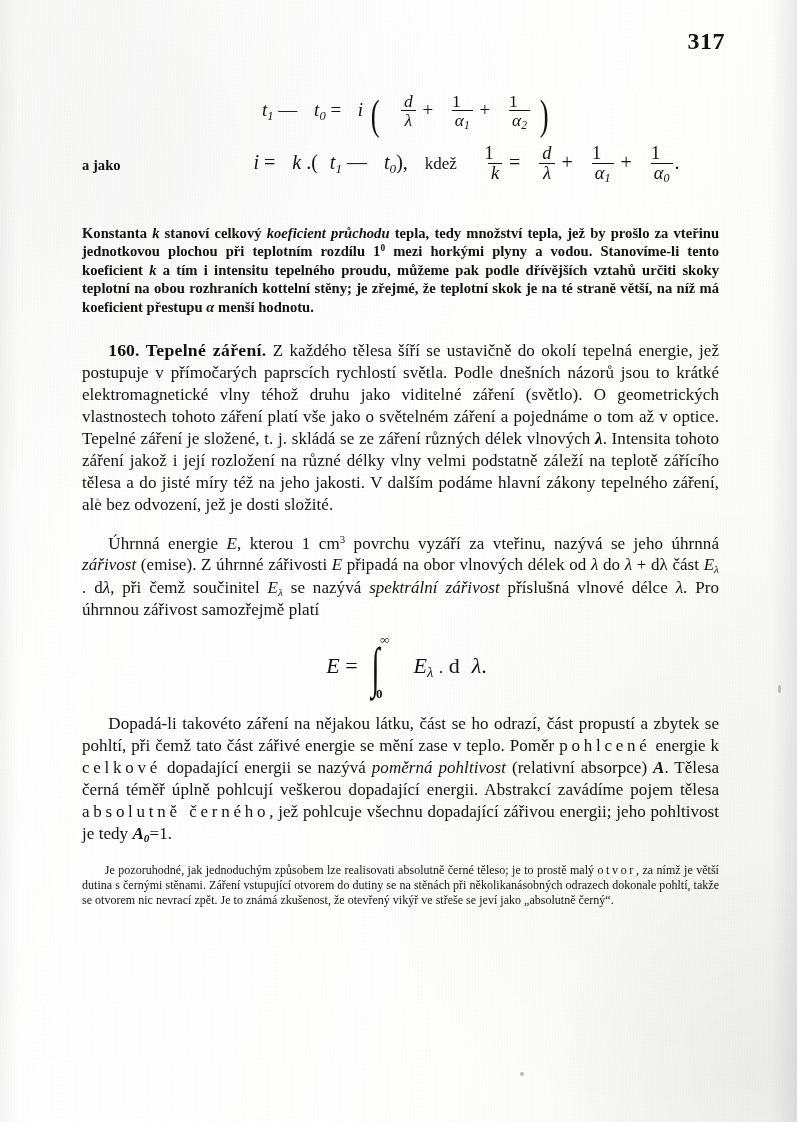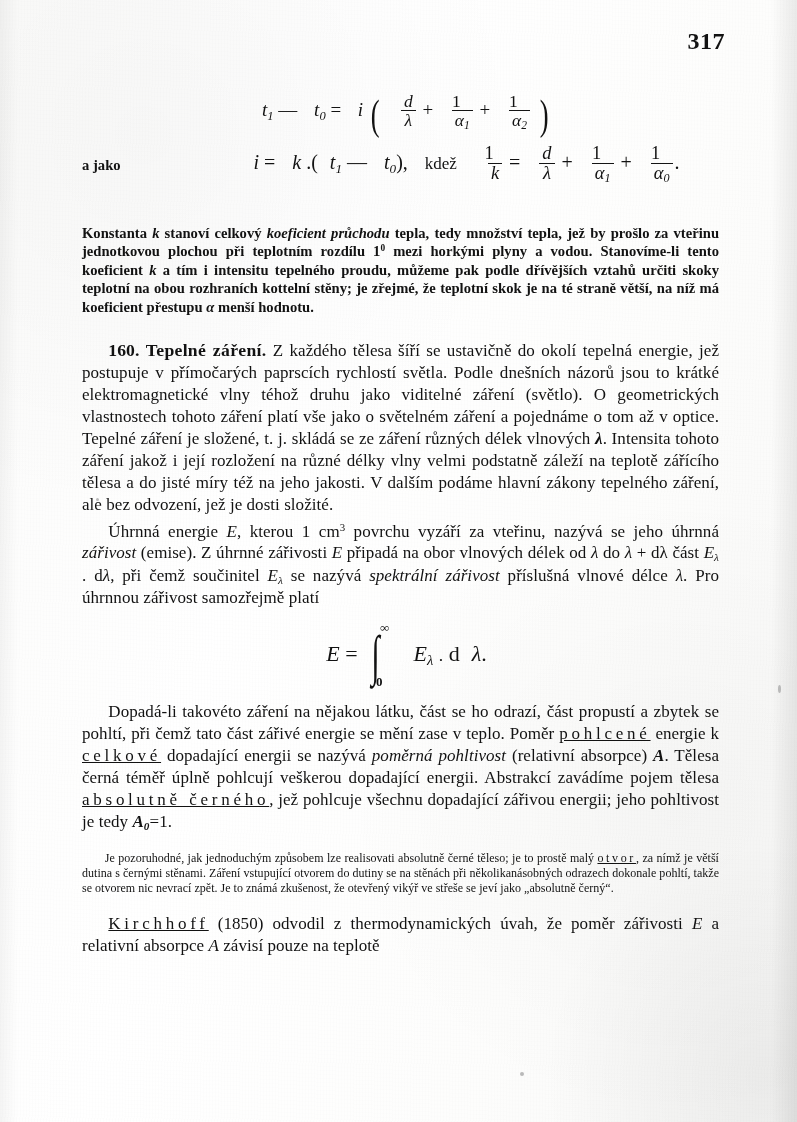--- a/index.html
+++ b/index.html
@@ -130,21 +130,21 @@
     font-size: 2.25em;
     line-height: .52;
     vertical-align: -0.30em;
     font-weight: 300;
     transform: scaleX(.62);
   }
 
   sub { font-size: .66em; vertical-align: -0.28em; }
   sup { font-size: .64em; vertical-align: .52em; }
 
-  .sp { letter-spacing: .22em; text-decoration: underline; }
+  .sp { letter-spacing: .22em; }
   .it { font-style: italic; }
   .bd { font-weight: bold; }
 
   
   .integral {
     display: inline-block;
     position: relative;
     vertical-align: middle;
     width: 26px;
     height: 62px;
@@ -255,21 +255,21 @@
     </div>
 
     <p class="lead-text" style="margin-top:26px;">
       <span>Konstanta </span><span class="it">k</span><span> stanoví celkový </span><span class="it">koeficient průchodu</span><span> tepla, tedy množství tepla, jež by prošlo za vteřinu jednotkovou plochou při teplotním rozdílu 1</span><sup>0</sup><span> mezi horkými plyny a vodou. Stanovíme-li tento koeficient </span><span class="it">k</span><span> a tím i intensitu tepelného proudu, můžeme pak podle dřívějších vztahů určiti skoky teplotní na obou rozhraních kottelní stěny; je zřejmé, že teplotní skok je na té straně větší, na níž má koeficient přestupu </span><span class="it">α</span><span> menší hodnotu.</span>
     </p>
 
     <p class="body-text" style="margin-top:23px;">
       <span class="ind"></span><span class="bd" style="font-size:1.04em;">160.</span> <span class="bd" style="font-size:1.04em;letter-spacing:.3px;">Tepelné záření.</span><span> Z každého tělesa šíří se ustavičně do okolí tepelná energie, jež postupuje v přímočarých paprscích rychlostí světla. Podle dnešních názorů jsou to krátké elektromagnetické vlny téhož druhu jako viditelné záření (světlo). O geometrických vlastnostech tohoto záření platí vše jako o světelném záření a pojednáme o tom až v optice. Tepelné záření je složené, t. j. skládá se ze záření různých délek vlnových </span><span class="it bd">λ</span><span>. Intensita tohoto záření jakož i její rozložení na různé délky vlny velmi podstatně záleží na teplotě zářícího tělesa a do jisté míry též na jeho jakosti. V dalším podáme hlavní zákony tepelného záření, ale bez odvození, jež je dosti složité.</span>
     </p>
 
-    <p class="body-text" style="margin-top:4px;">
+    <p class="body-text" style="margin-top:16px;">
       <span class="ind"></span><span>Úhrnná energie </span><span class="it">E</span><span>, kterou 1 cm</span><sup>3</sup><span> povrchu vyzáří za vteřinu, nazývá se jeho úhrnná </span><span class="it">zářivost</span><span> (emise). Z úhrnné zářivosti </span><span class="it">E</span><span> připadá na obor vlnových délek od </span><span class="it">λ</span><span> do </span><span class="it">λ</span> <span>+</span> <span>dλ</span><span> část </span><span class="it"><span>E</span><sub>λ</sub></span><span> . d</span><span class="it">λ</span><span>, při čemž součinitel </span><span class="it"><span>E</span><sub>λ</sub></span><span> se nazývá </span><span class="it">spektrální zářivost</span><span> příslušná vlnové délce </span><span class="it">λ</span><span>. Pro úhrnnou zářivost samozřejmě platí</span>
     </p>
 
     <div class="math-block" style="margin-top:16px;margin-bottom:14px;font-size:22px;">
       <span class="mi">E</span>
       <span class="mup">=</span>
       <span class="integral">
         <span class="lim-top">∞</span>
         <span class="sign">∫</span>
         <span class="lim-bot">0</span>
@@ -280,18 +280,15 @@
     </div>
 
     <p class="body-text" style="margin-top:10px;">
       <span class="ind"></span><span>Dopadá-li takovéto záření na nějakou látku, část se ho odrazí, část propustí a zbytek se pohltí, při čemž tato část zářivé energie se mění zase v teplo. Poměr </span><span class="sp">pohlcené</span><span> energie k </span><span class="sp">celkové</span><span> dopadající energii se nazývá </span><span class="it">poměrná pohltivost</span><span> (relativní absorpce) </span><span class="it bd">A</span><span>. Tělesa černá téměř úplně pohlcují veškerou dopadající energii. Abstrakcí zavádíme pojem tělesa </span><span class="sp">absolutně černého</span><span>, jež pohlcuje všechnu dopadající zářivou energii; jeho pohltivost je tedy </span><span class="it bd"><span>A</span><sub>0</sub></span><span>=</span><span>1</span><span>.</span>
     </p>
 
     <p class="small-text" style="margin-top:17px;">
       <span class="ind"></span><span>Je pozoruhodné, jak jednoduchým způsobem lze realisovati absolutně černé těleso; je to prostě malý </span><span class="sp">otvor</span><span>, za nímž je větší dutina s černými stěnami. Záření vstupující otvorem do dutiny se na stěnách při několikanásobných odrazech dokonale pohltí, takže se otvorem nic nevrací zpět. Je to známá zkušenost, že otevřený vikýř ve střeše se jeví jako „absolutně černý“.</span>
     </p>
 
-    <p class="body-text" style="margin-top:17px;">
-      <span class="ind"></span><span class="sp">Kirchhoff</span><span> (1850) odvodil z thermodynamických úvah, že poměr zářivosti </span><span class="it">E</span><span> a relativní absorpce </span><span class="it">A</span><span> závisí pouze na teplotě</span>
-    </p>
 
   </div>
 </div>
 
 </body></html>

